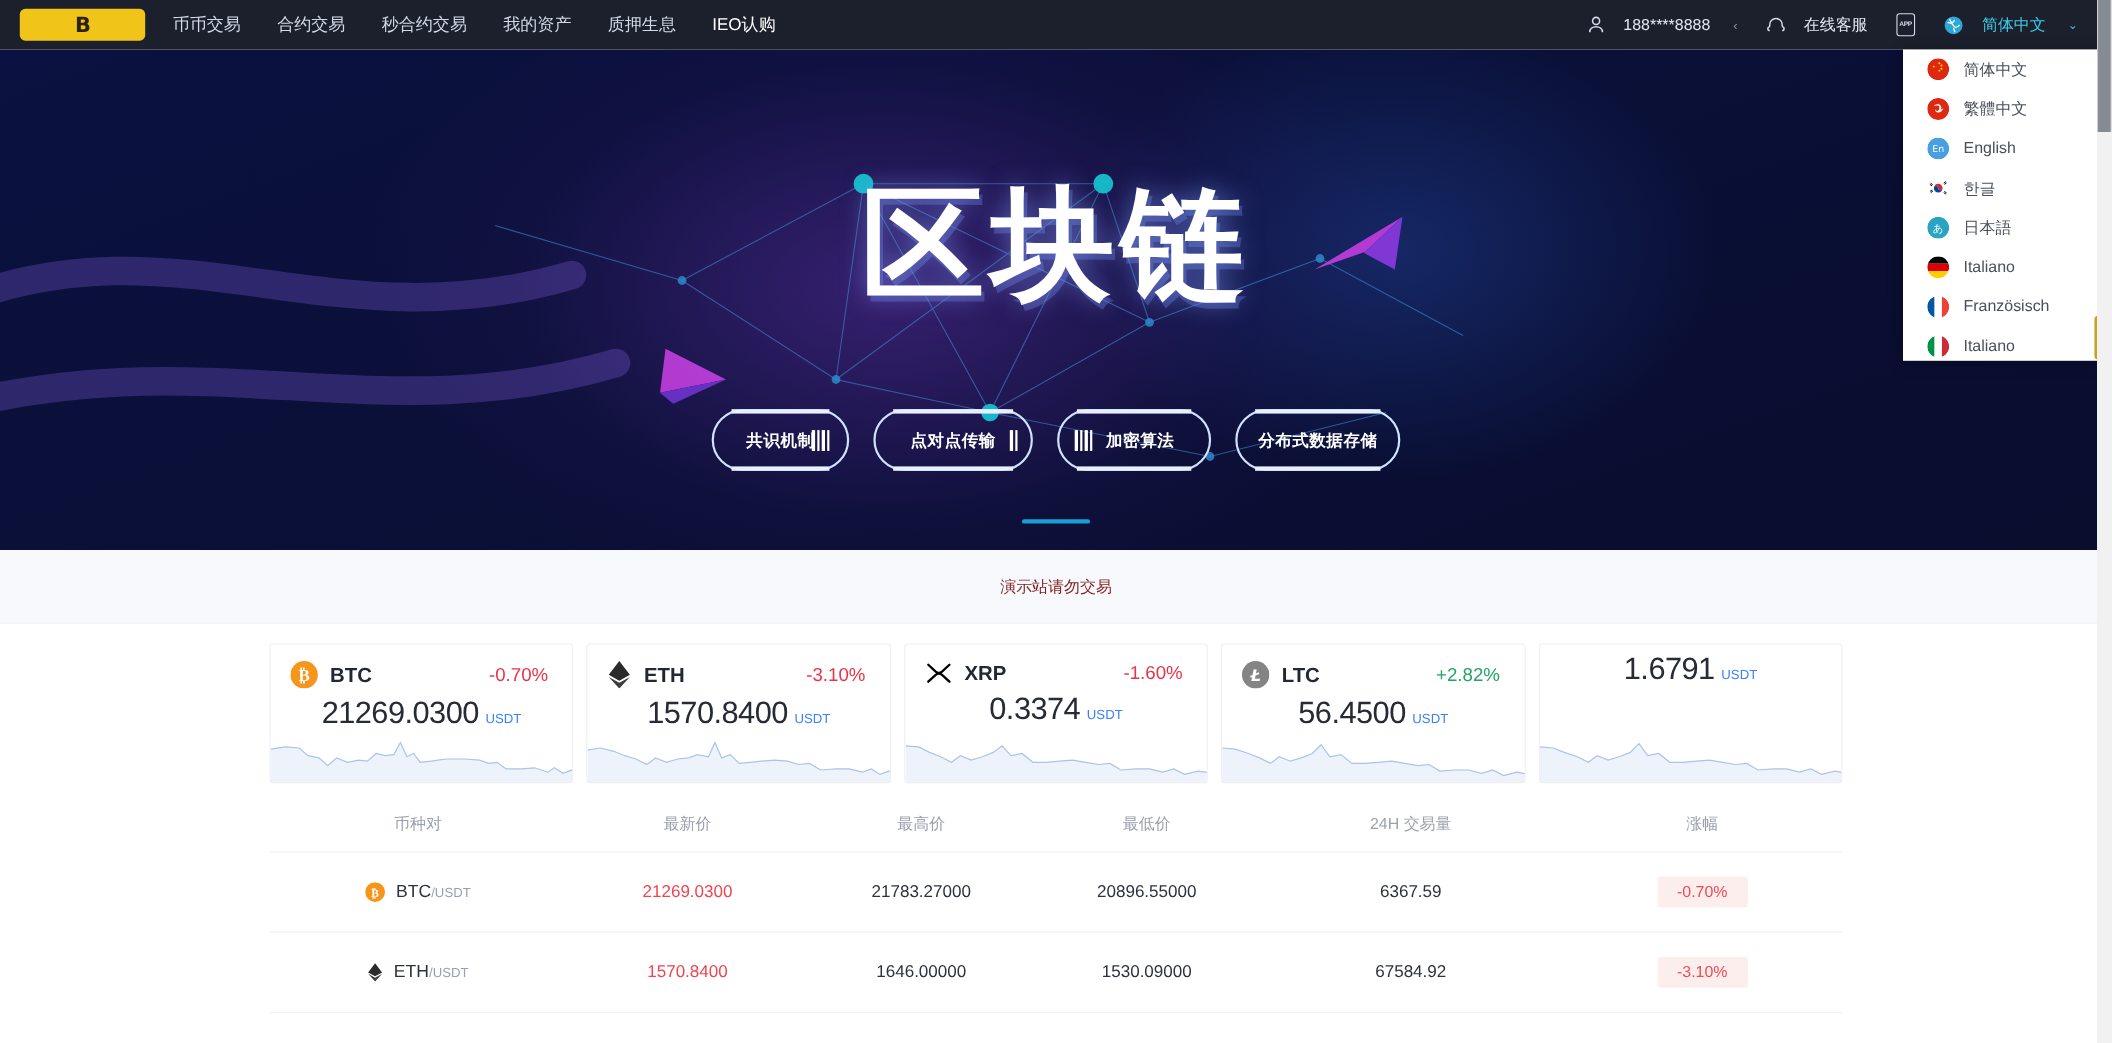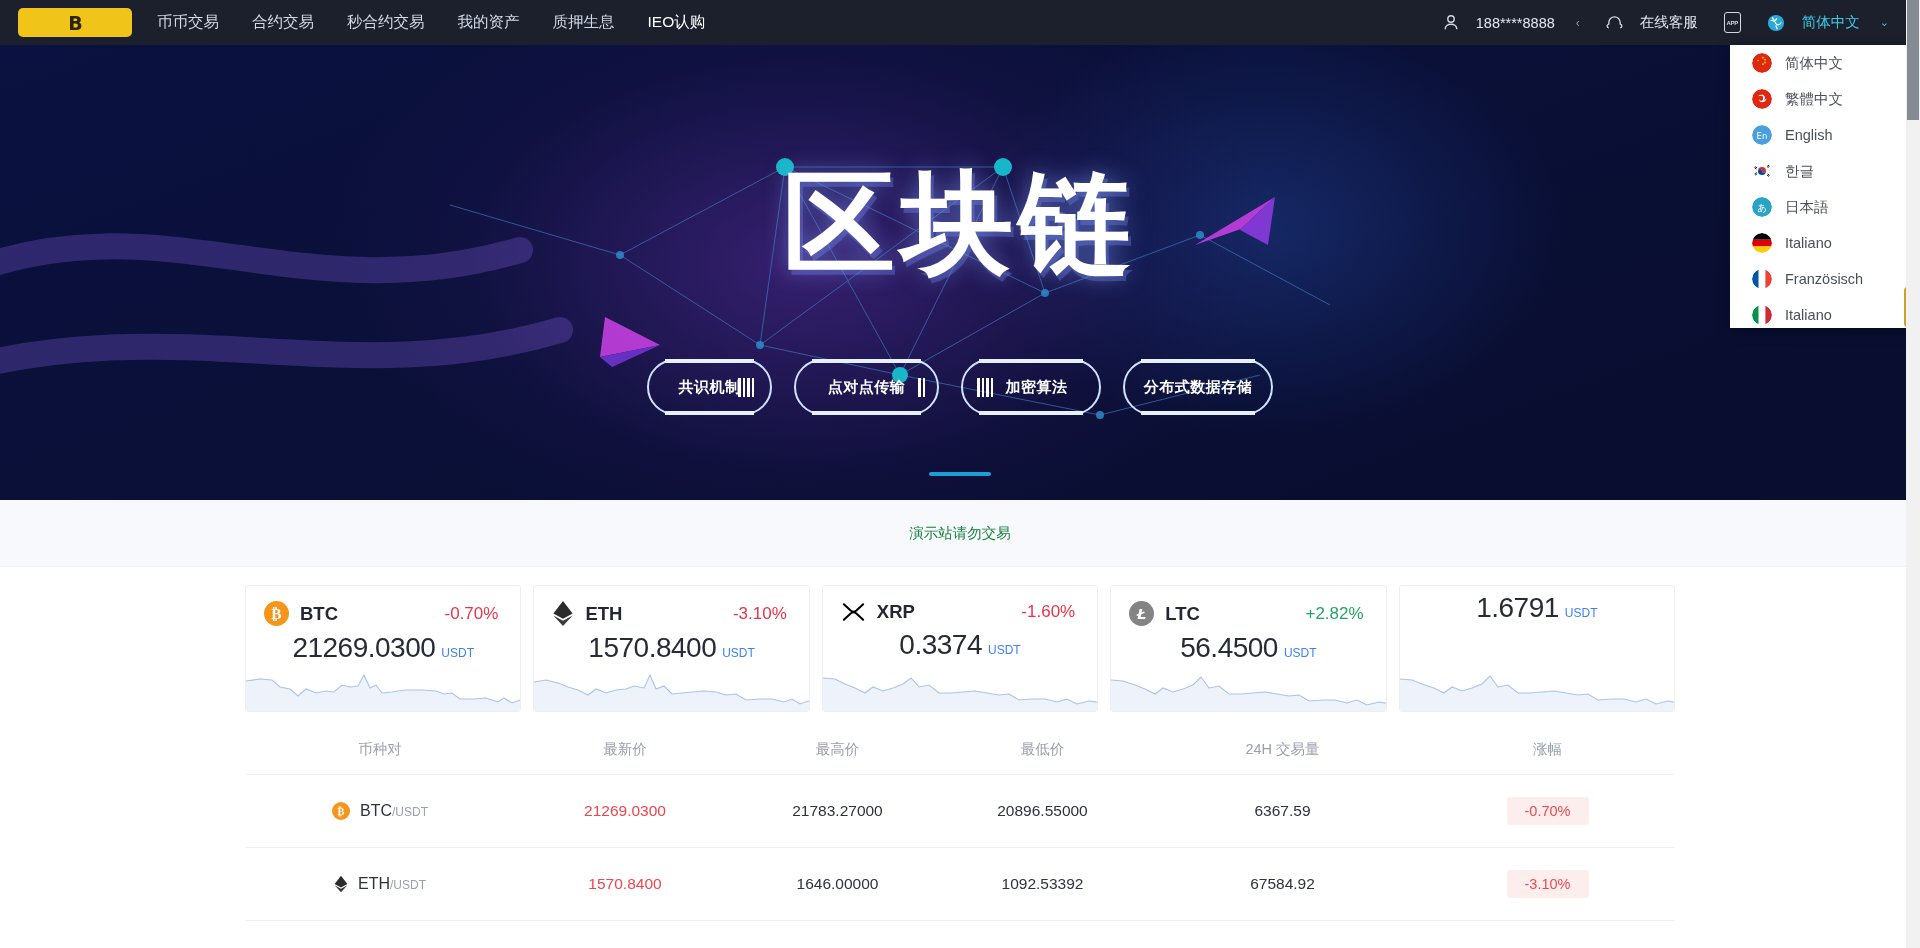--- a/index.html
+++ b/index.html
@@ -96,21 +96,21 @@
     text-align: center;
     font-family: "DejaVu Sans", sans-serif;
     font-size: 112px;
     font-weight: bold;
     letter-spacing: 6px;
     color: #ffffff;
     text-shadow: 0 0 22px rgba(130,160,255,0.55), 3px 5px 0 rgba(110,130,230,0.35);
     line-height: 1;
   }
   .banner-tags {
-    position: absolute; left: 0; right: 0; top: 314px;
+    position: absolute; left: 0; right: 0; top: 327px;
     display: flex; justify-content: center; gap: 22px;
   }
   .tag {
     width: 125px; height: 56px;
     border: 2px solid #cfe2ff;
     border-radius: 28px;
     display: flex; align-items: center; justify-content: center;
     position: relative;
   }
   .tag::before, .tag::after {
@@ -131,21 +131,21 @@
     bottom: 24px; width: 62px; height: 4px; background: #1a9fd4; border-radius: 2px;
   }
 
   
   .notice-bar {
     height: 67px;
     background: #f7f9fc;
     display: flex; align-items: center; justify-content: center;
     border-bottom: 1px solid #eef1f6;
   }
-  .notice-text { font-size: 14.5px; color: #15803d; }
+  .notice-text { font-size: 14.5px; color: #7f1d1d; }
 
   
   .content-wrap { width: 1430px; margin: 0 auto; }
   .tickers {
     display: flex; gap: 12px; padding-top: 18px;
   }
   .ticker-card {
     flex: 1 1 0;
     height: 127px;
     background: #ffffff;
@@ -597,21 +597,21 @@
         <span>
           <svg width="14" height="18" viewBox="0 0 22 26">
             <polygon points="11,0 21,13 11,18.5 1,13" fill="#2b2b2b"></polygon>
             <polygon points="11,20.5 21,15 11,26 1,15" fill="#3c3c3d"></polygon>
           </svg>
         </span>
         <span><span class="pair-base">ETH</span><span class="pair-quote">/USDT</span></span>
       </div>
       <div class="mt-cell c-last last-red">1570.8400</div>
       <div class="mt-cell c-high">1646.00000</div>
-      <div class="mt-cell c-low">1092.53392</div>
+      <div class="mt-cell c-low">1530.09000</div>
       <div class="mt-cell c-vol">67584.92</div>
       <div class="mt-cell c-chg">
         <span class="chg-badge badge-down">-3.10%</span>
       </div>
     </div>
 
   </div>
 </div>
 
 <div class="page-scrollbar">

